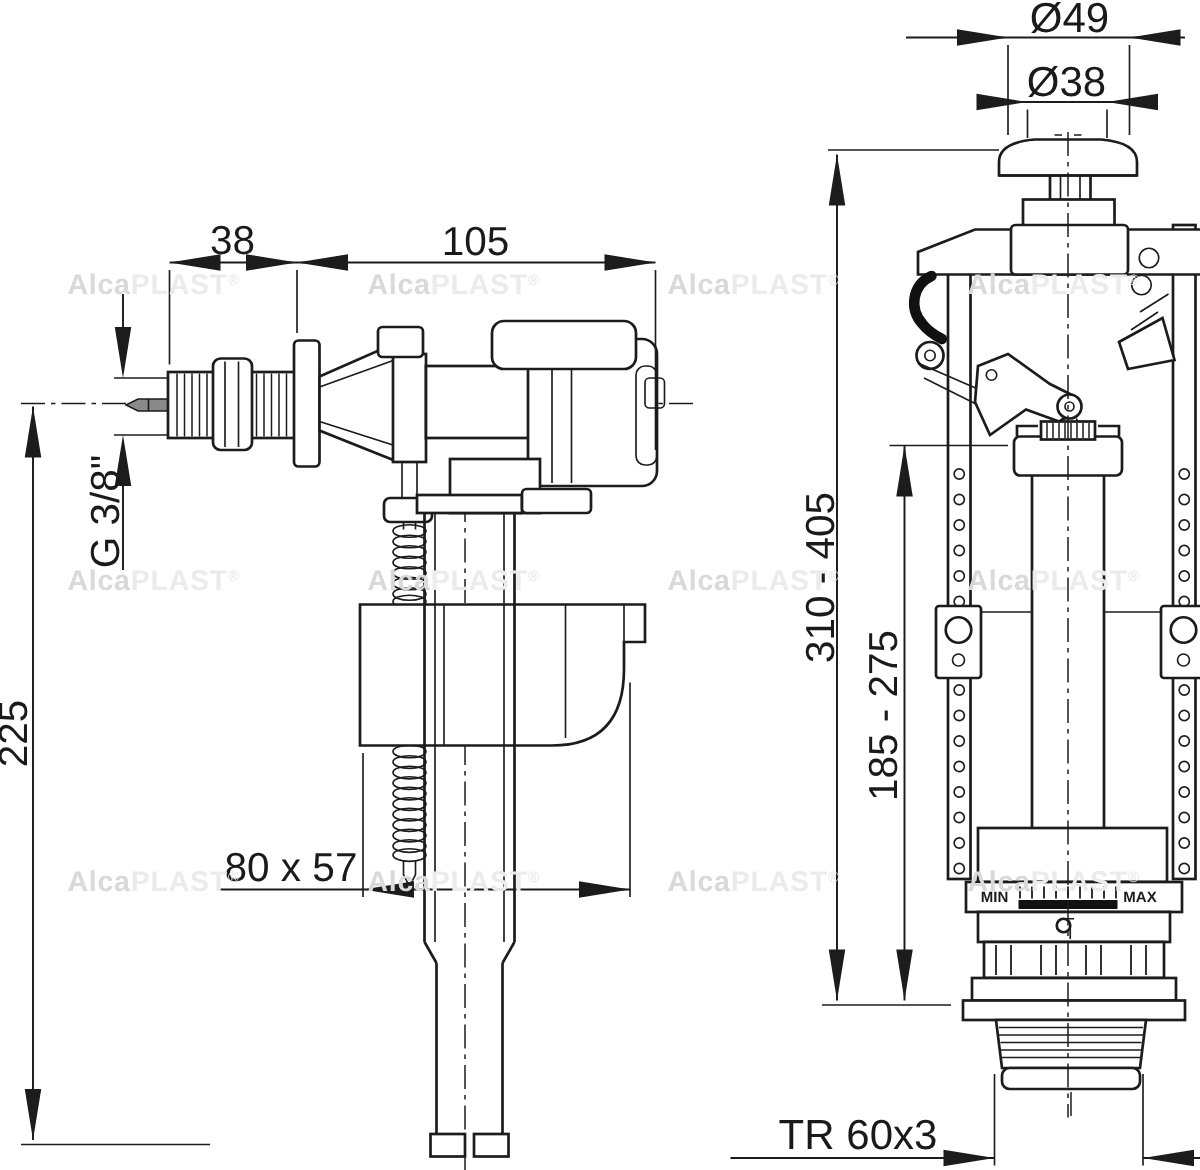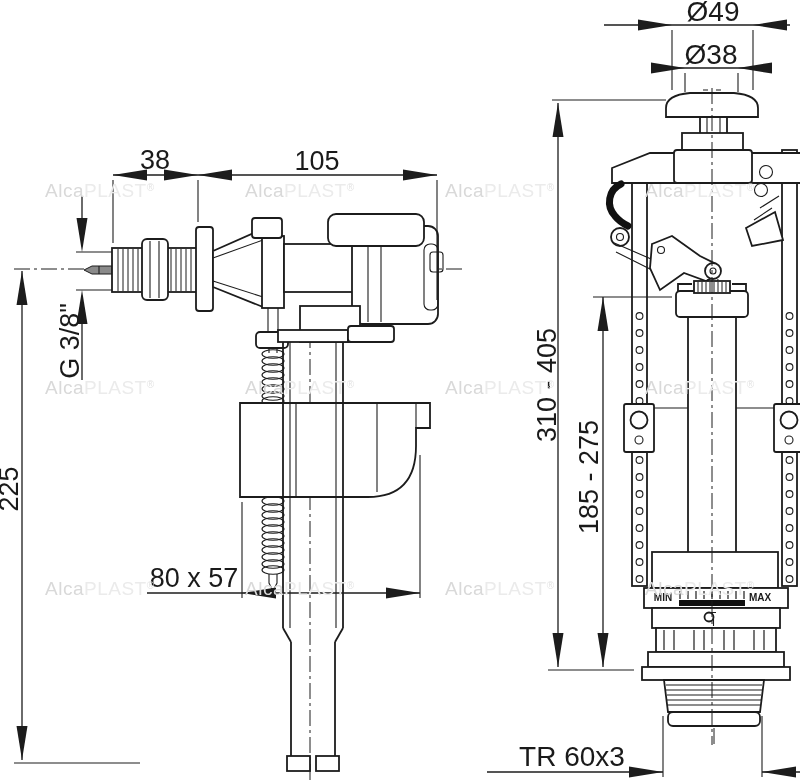--- a/index.html
+++ b/index.html
@@ -2,22 +2,22 @@
 <html><head>
 <meta charset="utf-8">
 <style>
   html,body{margin:0;padding:0;background:#ffffff;}
   #canvas{position:relative;width:800px;height:780px;background:#fff;overflow:hidden;
           font-family:"Liberation Sans", sans-serif;}
   #drawing{position:absolute;left:0;top:0;z-index:2;}
   .wm-layer{position:absolute;left:0;top:0;width:800px;height:780px;z-index:3;pointer-events:none;}
   .wm{position:absolute;white-space:nowrap;font-size:19px;line-height:20px;
       mix-blend-mode:multiply;letter-spacing:.5px;}
-  .wm .a{font-weight:normal;color:#d9d9d9;}
-  .wm .p{font-weight:normal;color:#ebebeb;}
+  .wm .a{font-weight:bold;color:#d9d9d9;}
+  .wm .p{font-weight:bold;color:#ebebeb;}
   .wm .r{font-size:10px;color:#e4e4e4;vertical-align:6px;}
   svg text{font-family:"Liberation Sans", sans-serif;fill:#1a1a1a;}
   .dimtxt{font-size:27px;}
   .bigtxt{font-size:28px;}
   .minmax{font-size:10px;font-weight:bold;}
   .ol{stroke:#1c1c1c;stroke-width:1.8;fill:#fff;}
   .oln{stroke:#1c1c1c;stroke-width:1.8;fill:none;}
   .thin{stroke:#1c1c1c;stroke-width:1.1;fill:none;}
   .dim{stroke:#1c1c1c;stroke-width:1.3;fill:none;}
   .ext{stroke:#1c1c1c;stroke-width:1.1;fill:none;}

